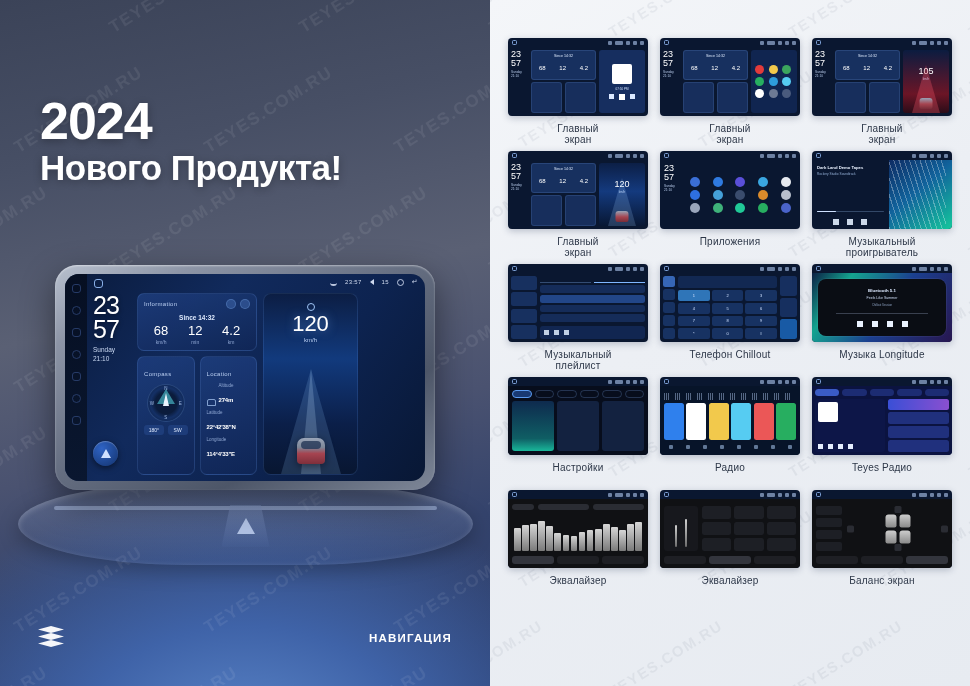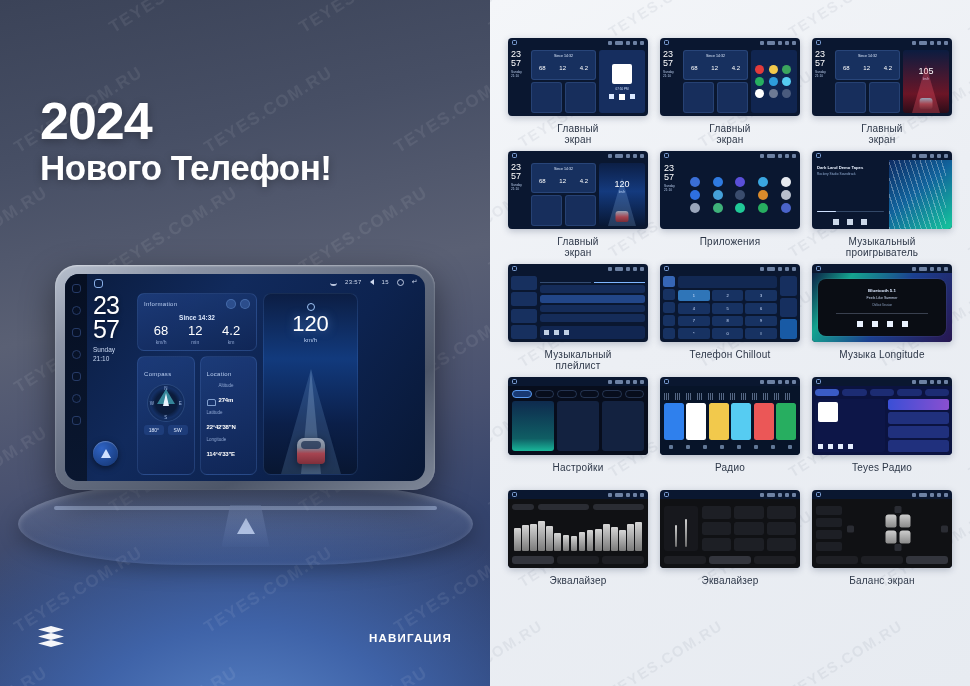--- a/index.html
+++ b/index.html
@@ -448,21 +448,21 @@
         <span style="left: 385px; top: 580px;">TEYES.COM.RU</span>
         <span style="left: -90px; top: 700px;">TEYES.COM.RU</span>
         <span style="left: 100px; top: 700px;">TEYES.COM.RU</span>
         <span style="left: 290px; top: 700px;">TEYES.COM.RU</span>
         <span style="left: 480px; top: 700px;">TEYES.COM.RU</span>
       </div>
 
 
     <div class="headline">
       <div class="year">2024</div>
-      <div class="l2">Нового Телефон!</div>
+      <div class="l2">Нового Продукта!</div>
     </div>
 
     <div class="dash">
       <div class="vent">
         <div class="hazard">
           <i></i>
         </div>
       </div>
 
       <div class="dash-bezel">

